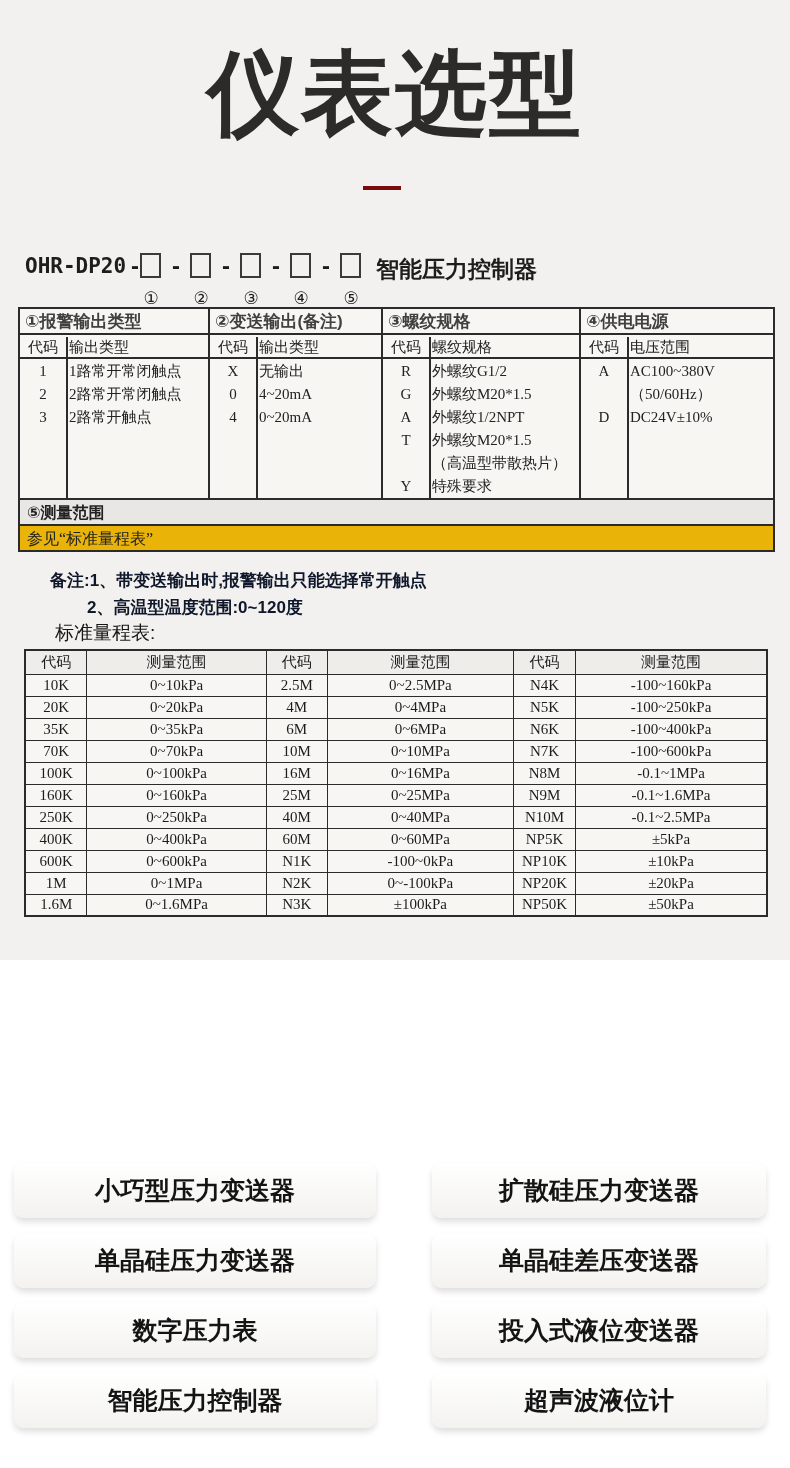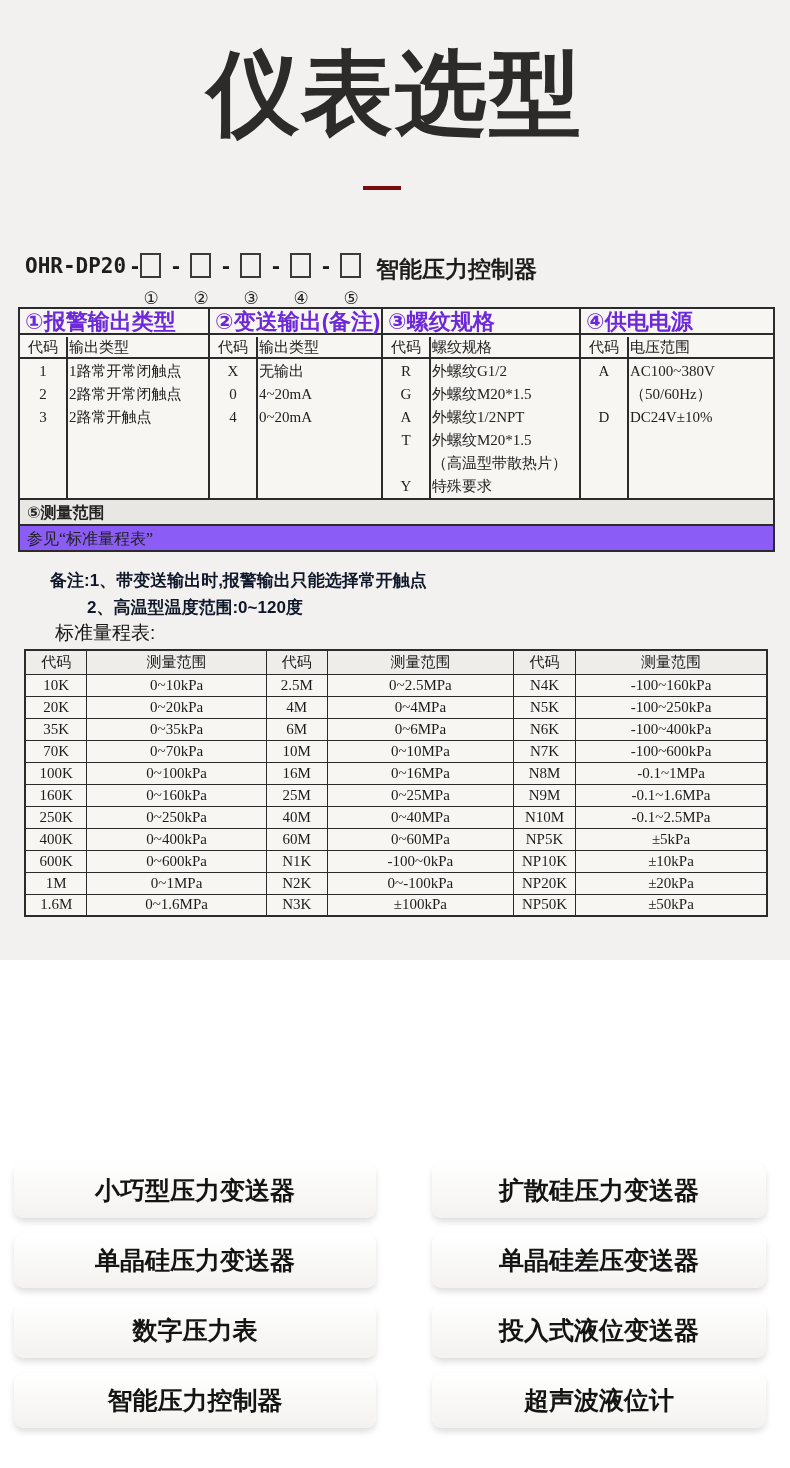--- a/index.html
+++ b/index.html
@@ -28,32 +28,32 @@
   .circ{position:absolute; width:20px; text-align:center; font-size:17px; color:#1d1d1d;}
   .circ:nth-of-type(1){left:141px}.circ:nth-of-type(2){left:191px}
   .circ:nth-of-type(3){left:241px}.circ:nth-of-type(4){left:291px}.circ:nth-of-type(5){left:341px}
 
   
   .t1{position:absolute; top:307px; left:18px; width:757px; border:2px solid var(--border); background:var(--table-bg);}
   .t1-sections{display:flex; align-items:stretch;}
   .t1-sec{position:relative; display:flex; flex-direction:column; border-right:2px solid var(--border);}
   .t1-sec.s0{flex:0 0 190px}.t1-sec.s1{flex:0 0 173px}.t1-sec.s2{flex:0 0 198px}.t1-sec.s3{flex:1; border-right:none}
   .t1-sec::after{content:""; position:absolute; left:46px; top:28px; bottom:0; width:2px; background:var(--border);}
-  .t1-title{height:26px; line-height:26px; padding-left:5px; font-size:22px; font-weight:bold; color:#6d28d9;
+  .t1-title{height:26px; line-height:26px; padding-left:5px; font-size:17px; font-weight:bold; color:#404040;
     border-bottom:2px solid var(--border); position:relative; z-index:1; background:var(--table-bg);}
   .t1-sub{display:flex; height:24px; line-height:24px; border-bottom:2px solid var(--border);
     font-family:"Liberation Serif","DejaVu Serif",serif; font-size:15px;}
   .t1 .code{width:46px; flex:0 0 46px; text-align:center;}
   .t1 .val{flex:1; padding-left:3px;}
   .t1-body{flex:1; display:flex; flex-direction:column; padding-top:1px;}
   .t1-row{display:flex; height:23px; line-height:23px; font-family:"Liberation Serif","DejaVu Serif",serif; font-size:15px;}
   .t1-range-title{border-top:2px solid var(--border); height:26px; line-height:26px; padding-left:7px;
     font-size:16px; font-weight:bold; background:var(--row-shade);}
   .t1-range-val{border-top:2px solid var(--border); height:26px; line-height:26px; padding-left:7px;
-    font-family:"Liberation Serif","DejaVu Serif",serif; font-size:16px; background:#8b5cf6;}
+    font-family:"Liberation Serif","DejaVu Serif",serif; font-size:16px; background:#eab308;}
 
   .notes{position:absolute; top:567px; left:50px; font-size:17px; font-weight:bold; color:#0f172a; line-height:27px;}
   .notes .line2{margin-left:37px;}
 
   .range-label{position:absolute; top:620px; left:7px; font-size:19px; font-weight:normal; color:#161616;margin-left:48px;}
 
   .t2{position:absolute; top:649px; left:24px; width:744px; border-collapse:collapse;
     font-family:"Liberation Serif","DejaVu Serif",serif; font-size:15px; color:#1c1c1c;
     border:2px solid var(--border); background:var(--table-bg);}
   .t2 th,.t2 td{border:1px solid var(--border); text-align:center; font-weight:normal; height:22px; padding:0 2px;}

